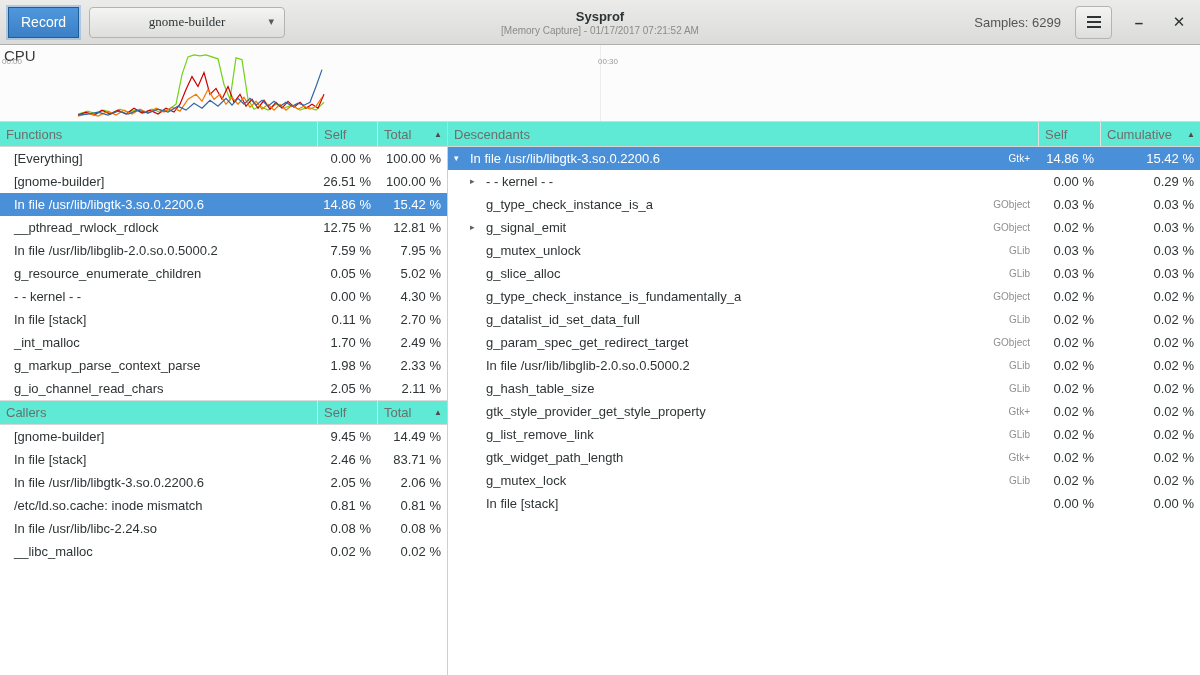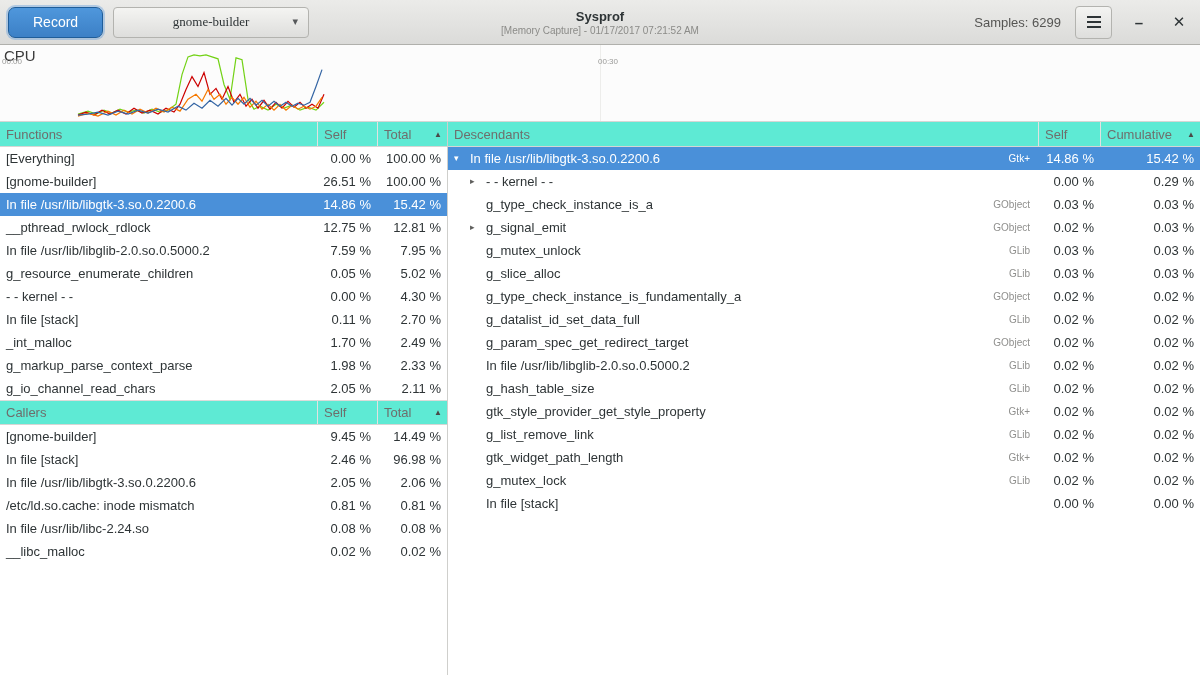--- a/index.html
+++ b/index.html
@@ -7,23 +7,23 @@
   body { font-family:"Liberation Sans","DejaVu Sans",sans-serif; font-size:13px; color:#2e3436; background:#fff; }
 
   
   .titlebar {
     height:45px; display:flex; align-items:center; justify-content:space-between;
     background:linear-gradient(to bottom,#ebebe9,#dbdbd9);
     border-bottom:1px solid #b0b0ac; padding:0 8px; position:relative;
   }
   .tb-left { display:flex; align-items:center; gap:10px; }
   .record-btn {
-    height:31px; padding:0 24px; font-size:14px; color:#fff; cursor:pointer;
+    height:31px; padding:0 12px; font-size:14px; color:#fff; cursor:pointer;
     background:linear-gradient(to bottom,#4f97dc,#3c80c6);
-    border:1px solid #1f5d99; border-radius:7px;
+    border:1px solid #1f5d99; border-radius:0;
     box-shadow:0 0 0 2px rgba(74,144,217,.35);
     font-family:inherit;
   }
   .combo {
     position:relative; height:31px; width:196px; font-size:13px; color:#2e3436; cursor:pointer;
     background:linear-gradient(to bottom,#f4f4f2,#dededc);
     border:1px solid #b3b3af; border-radius:4px;
     display:flex; align-items:center; justify-content:center; font-family:Liberation Serif, serif;
   }
   .combo-arrow { position:absolute; right:10px; top:50%; transform:translateY(-52%); color:#57595b; font-size:11px; }
@@ -66,21 +66,21 @@
   .right-pane .col-header { grid-template-columns:1fr 62px 100px; }
   .callers-header { border-top:1px solid #dcdcda; }
   .hc { display:flex; align-items:center; padding-left:6px; overflow:hidden; white-space:nowrap; cursor:pointer; }
   .hc + .hc { border-left:1px solid #e2e2e0; }
   .sort-arrow { margin-left:auto; margin-right:5px; font-size:8px; color:#4a4a48; }
 
   .trow { display:grid; height:23px; line-height:23px; cursor:pointer; }
   .left-pane .trow { grid-template-columns:1fr 60px 70px; }
   .right-pane .trow { grid-template-columns:1fr 62px 100px; }
   .cell { overflow:hidden; white-space:nowrap; }
-  .cell.name { padding-left:6px; display:flex; align-items:center; }
+  .cell.name { padding-left:14px; display:flex; align-items:center; }
   .cell.num { text-align:right; padding-right:6px; }
   .trow.selected { background:#4a90d9; color:#fff; }
   .trow.selected .expander, .trow.selected .lib { color:#fff; }
 
   .expander { display:inline-block; width:16px; flex:none; font-size:9px; color:#5e5e5c; text-align:left; }
   .lib { margin-left:auto; padding-left:8px; padding-right:8px; font-size:10px; color:#8f8f8d; flex:none; }
 </style>
 </head>
 <body>
 
@@ -212,21 +212,21 @@
       </div>
       <div id="callers-rows">
           <div class="trow">
             <div class="cell name">[gnome-builder]</div>
             <div class="cell num">9.45 %</div>
             <div class="cell num">14.49 %</div>
           </div>
           <div class="trow">
             <div class="cell name">In file [stack]</div>
             <div class="cell num">2.46 %</div>
-            <div class="cell num">96.98 %</div>
+            <div class="cell num">83.71 %</div>
           </div>
           <div class="trow">
             <div class="cell name">In file /usr/lib/libgtk-3.so.0.2200.6</div>
             <div class="cell num">2.05 %</div>
             <div class="cell num">2.06 %</div>
           </div>
           <div class="trow">
             <div class="cell name">/etc/ld.so.cache: inode mismatch</div>
             <div class="cell num">0.81 %</div>
             <div class="cell num">0.81 %</div>

